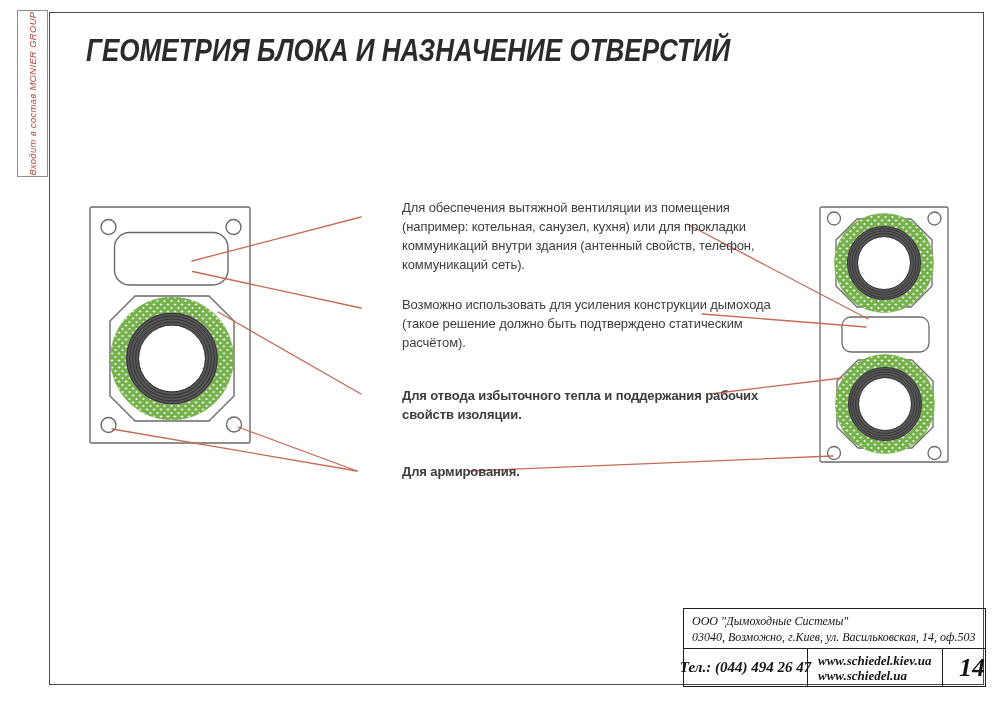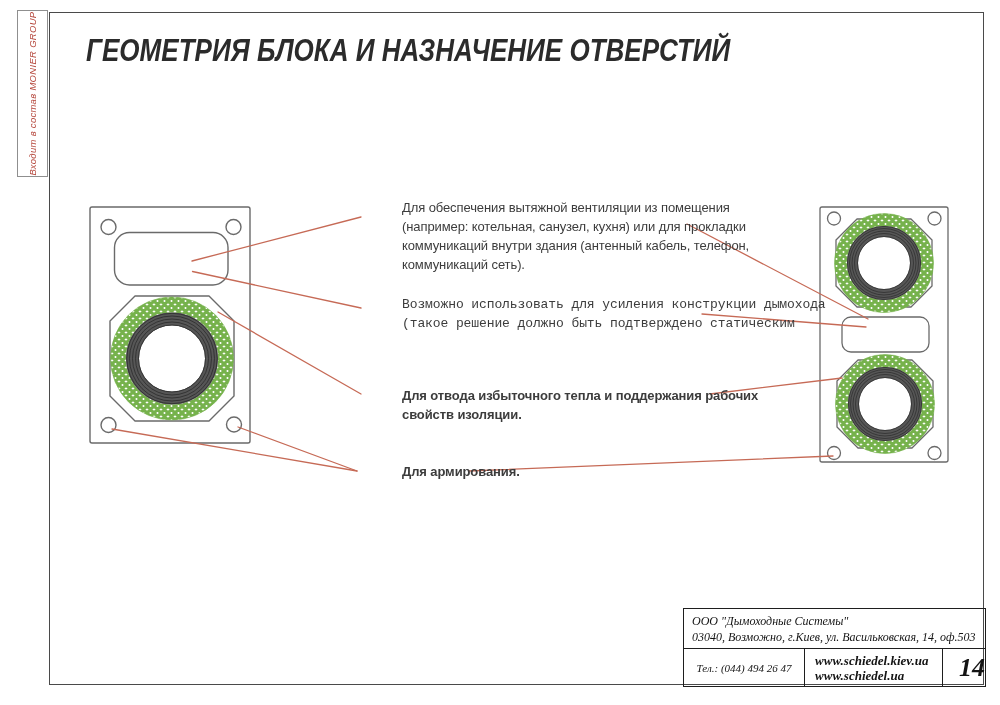--- a/index.html
+++ b/index.html
@@ -35,39 +35,39 @@
     transform:scaleX(0.84); transform-origin:left top;
   }
 
   svg.canvas { position:absolute; left:0; top:0; }
 
   .ann {
     position:absolute; left:354px; color:#3c3c3c;
     font-size:13px; line-height:19px; letter-spacing:-0.1px;margin-left:48px;
   }
   .ann1 { top:198px; }
-  .ann2 { top:295px;font-family:Liberation Mono, monospace; }
+  .ann2 { top:295px; }
   .ann3 { top:386px;font-weight:bold; }
   .ann4 { top:462px;font-weight:bold; }
 
   
   .footer {
     position:absolute; left:683px; top:608px; width:303px; height:79px;
     border:1.4px solid #1e1e1e; box-sizing:border-box;
     font-family:"Liberation Serif", serif; font-style:italic; color:#141414;
   }
   .f-top {
     position:absolute; left:0; top:0; right:0; height:40px;
     border-bottom:1.4px solid #1e1e1e; box-sizing:border-box;
     padding:4px 0 0 8px; font-size:12px; line-height:16px; white-space:nowrap;
   }
   .f-bottom { position:absolute; left:0; top:40px; right:0; bottom:0; display:flex; }
   .f-phone {
     width:124px; box-sizing:border-box; border-right:1.4px solid #1e1e1e;
-    font-weight:normal; font-size:11px; display:flex; align-items:center; justify-content:center;
+    font-weight:bold; font-size:15px; display:flex; align-items:center; justify-content:center;
     white-space:nowrap;
   }
   .f-web {
     width:141px; box-sizing:border-box; border-right:1.4px solid #1e1e1e;
     font-weight:bold; font-size:13px; line-height:15px;
     display:flex; flex-direction:column; justify-content:center; padding-left:10px;
   }
   .f-page { flex:1; display:flex; align-items:center; justify-content:center; font-size:26px; font-weight:bold;margin-left:16px; }
 </style>
 </head>
@@ -165,27 +165,28 @@
       <line x1="469" y1="471" x2="833" y2="456"></line>
       <line x1="687" y1="224" x2="868" y2="319"></line>
       <line x1="702" y1="314" x2="866" y2="327"></line>
       <line x1="710" y1="394" x2="842" y2="378"></line>
     </g>
   </svg>
 
   <div class="ann ann1">
     <div>Для обеспечения вытяжной вентиляции из помещения</div>
     <div>(например: котельная, санузел, кухня) или для прокладки</div>
-    <div>коммуникаций внутри здания (антенный кабель, телефон,</div>
+    <div>коммуникаций внутри здания (антенный свойств, телефон,</div>
     <div>коммуникаций сеть).</div>
   </div>
 
   <div class="ann ann2">
     <div>Возможно использовать для усиления конструкции дымохода</div>
     <div>(такое решение должно быть подтверждено статическим</div>
+    <div>расчётом).</div>
   </div>
 
   <div class="ann ann3">
     <div>Для отвода избыточного тепла и поддержания рабочих</div>
     <div>свойств изоляции.</div>
   </div>
 
   <div class="ann ann4">
     <div>Для армирования.</div>
   </div>

